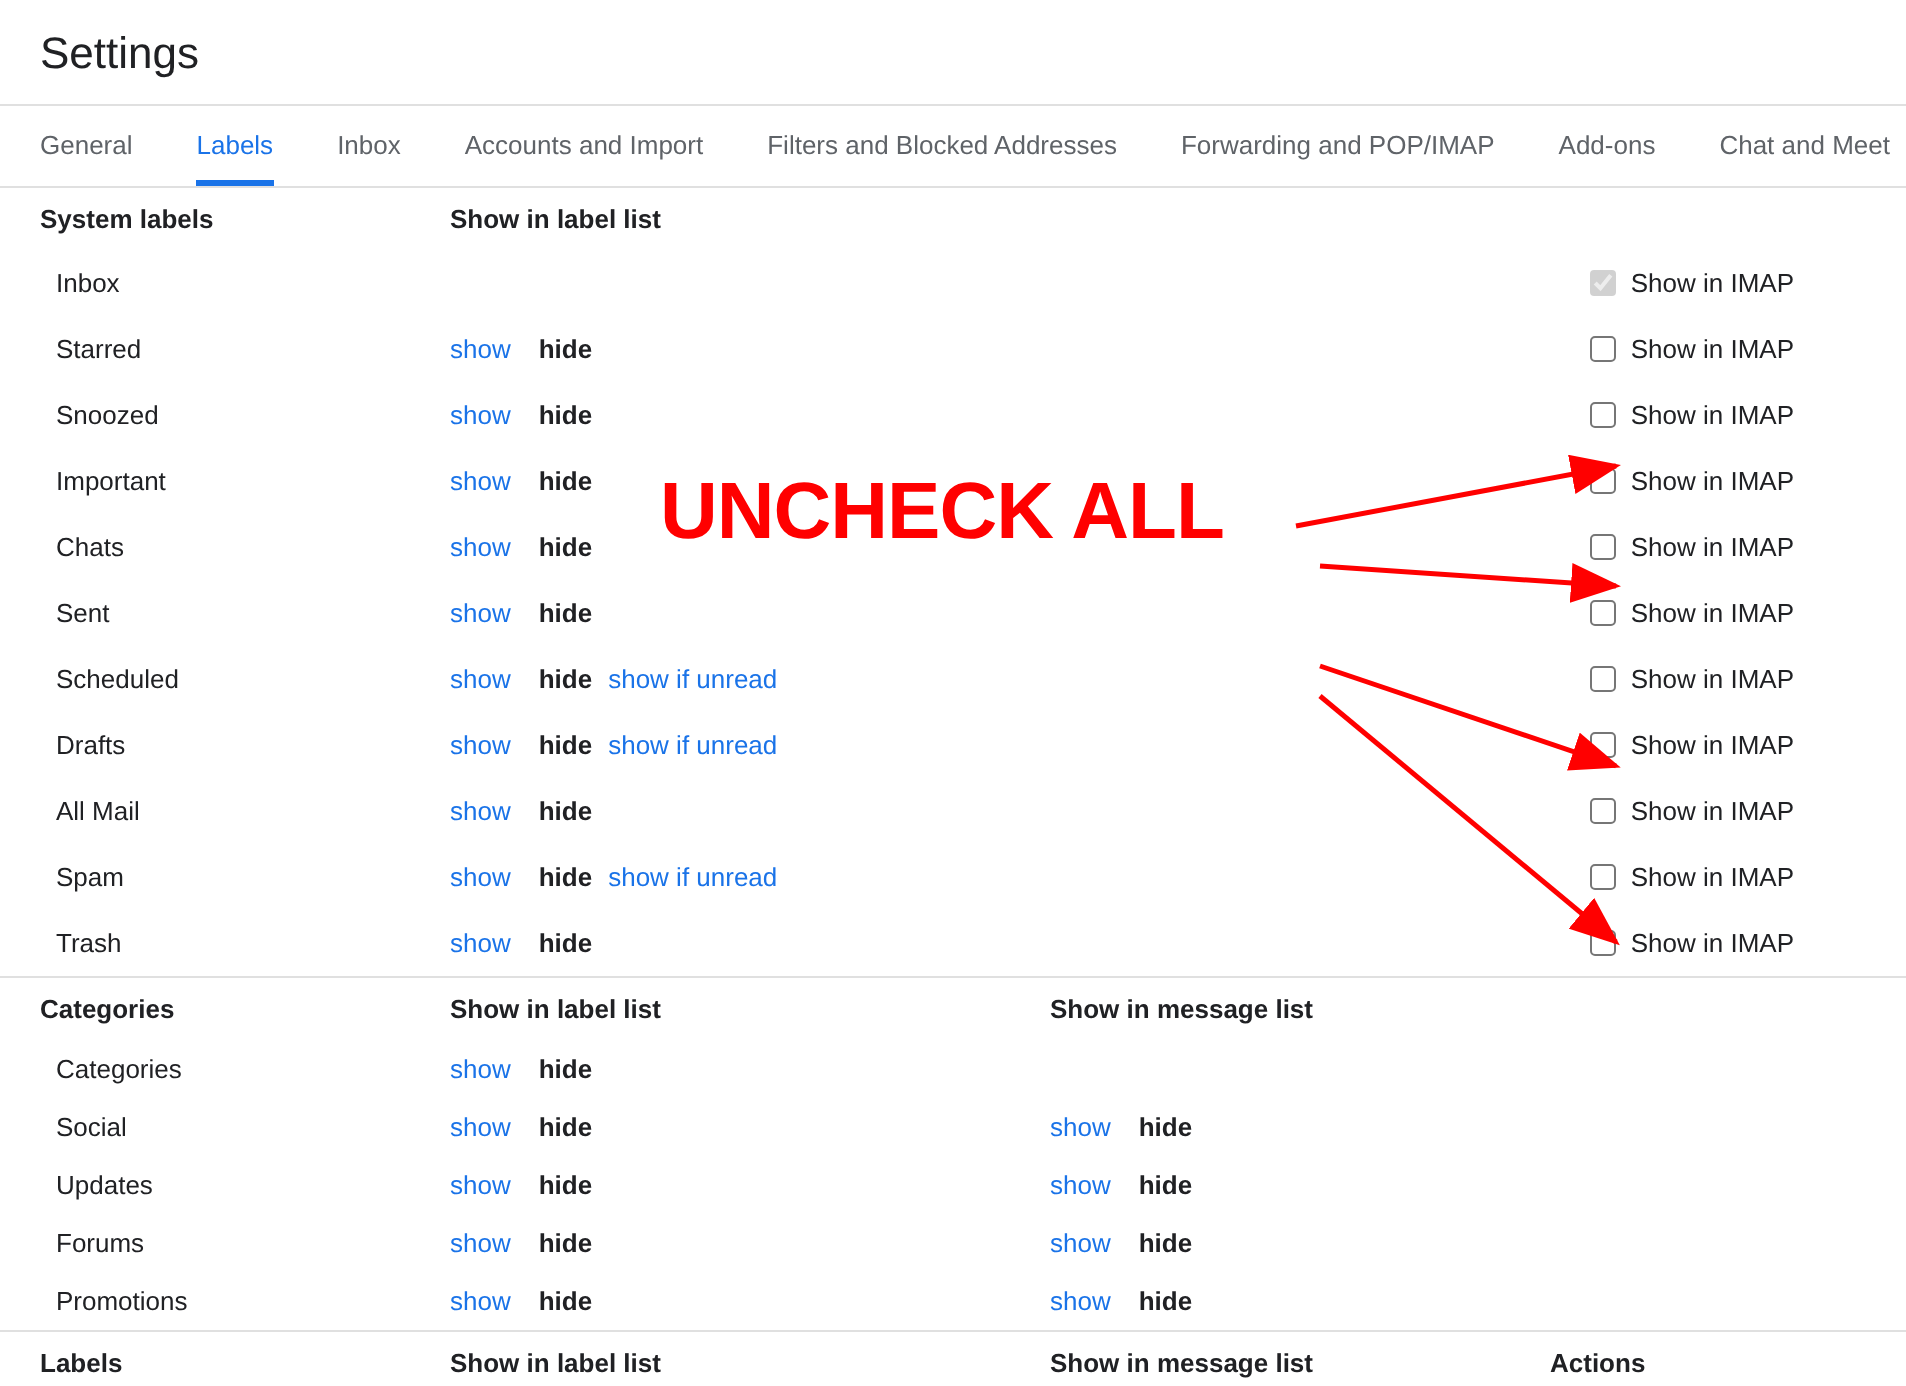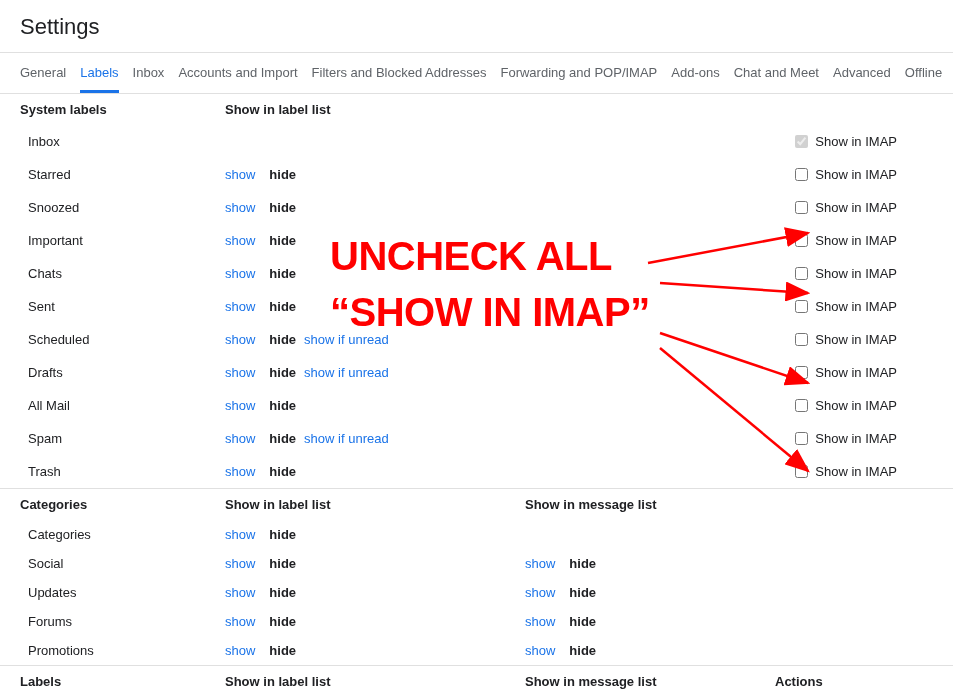--- a/index.html
+++ b/index.html
@@ -15,21 +15,21 @@
   .page-title {
     font-size: 22px;
     font-weight: 400;
     padding: 14px 0 12px 20px;
     color: #202124;
   }
   .tabs {
     display: flex;
     border-top: 1px solid #e0e0e0;
     padding: 0 20px;
-    gap: 14px;
+    gap: 32px;
     font-size: 13px;
   }
   .tab {
     padding: 12px 0 10px 0;
     color: #5f6368;
     cursor: pointer;
     border-bottom: 3px solid transparent;
     white-space: nowrap;
   }
   .tab.active {
@@ -252,21 +252,20 @@
 
   <div class="section-header">
     <div class="col-name">Labels</div>
     <div class="col-labellist">Show in label list</div>
     <div class="col-msglist">Show in message list</div>
     <div>Actions</div>
   </div>
 
   <div class="overlay overlay-text">
     <div>UNCHECK ALL</div>
-    <div>“SHOW IN IMAP”</div>
   </div>
 
   <svg class="overlay" style="left:0;top:0;" width="953" height="440">
     <defs>
       <marker id="ah" markerWidth="10" markerHeight="8" refX="9" refY="4" orient="auto">
         <polygon points="0 0, 10 4, 0 8" fill="#ff0000"></polygon>
       </marker>
     </defs>
     <line x1="648" y1="170" x2="808" y2="140" stroke="#ff0000" stroke-width="2.5" marker-end="url(#ah)"></line>
     <line x1="660" y1="190" x2="808" y2="200" stroke="#ff0000" stroke-width="2.5" marker-end="url(#ah)"></line>

